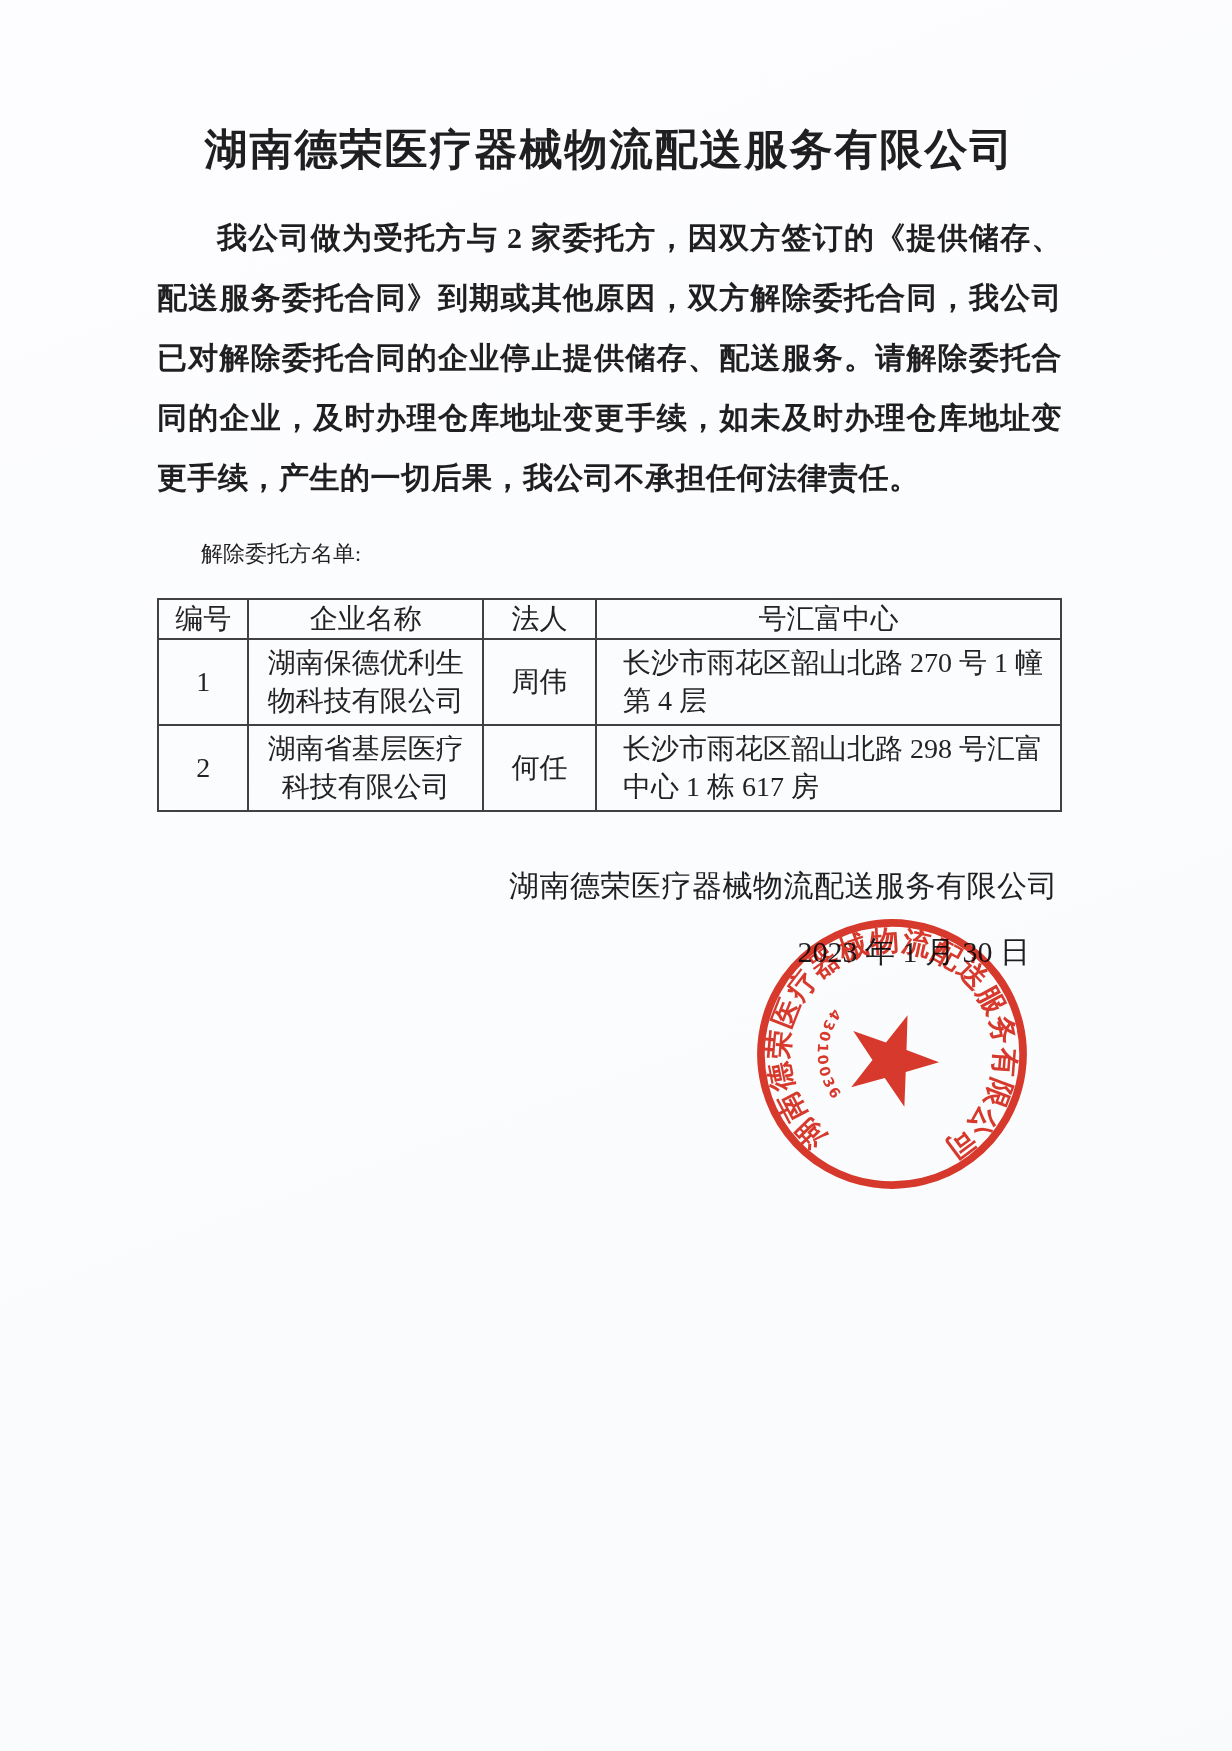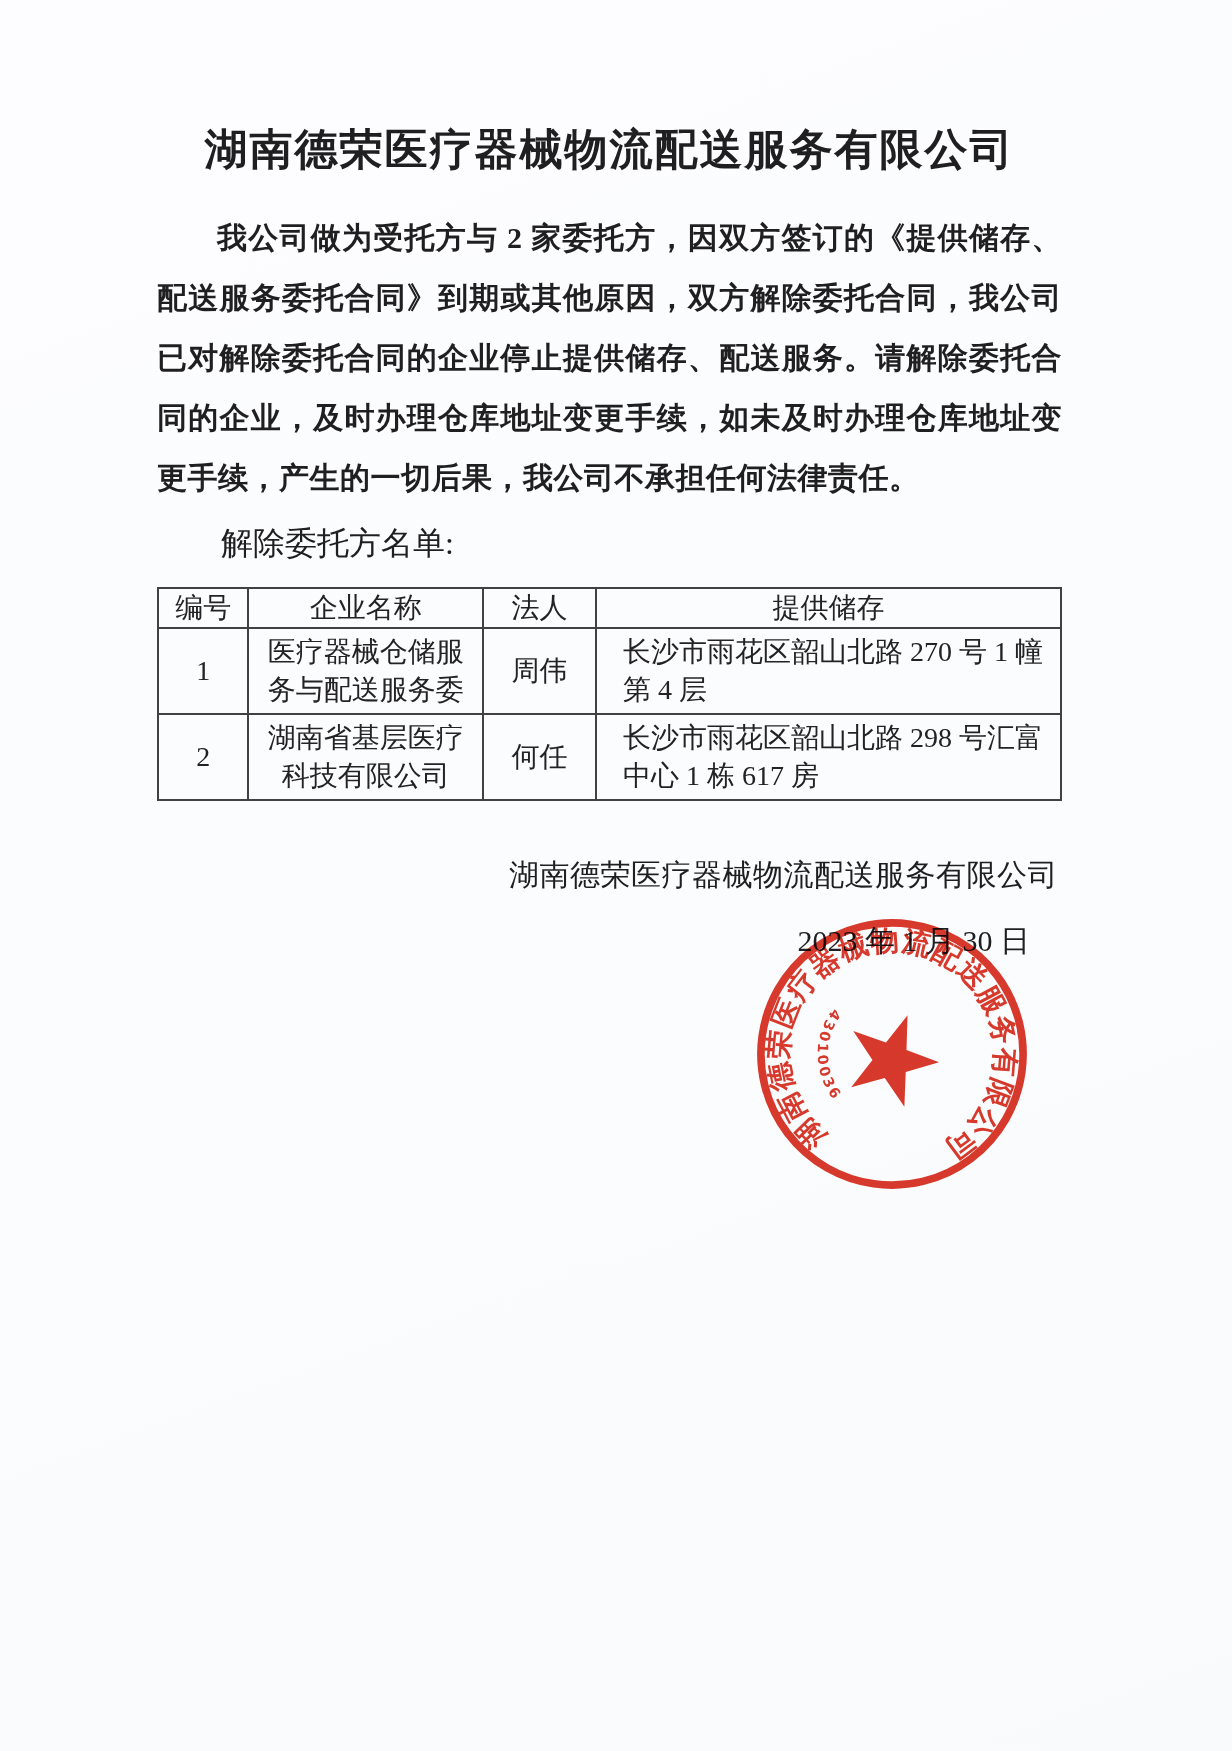--- a/index.html
+++ b/index.html
@@ -36,22 +36,22 @@
   .body-par {
     margin-top: 26px;
     font-size: 30px;
     line-height: 60px;
     text-align: justify;
     text-indent: 2em;
     letter-spacing: 0.5px;
     font-weight: bold;
   }
   .list-label {
-    margin-top: 11px;
-    font-size: 32px;
+    margin-top: 22px;
+    font-size: 22px;
     line-height: 48px;
     text-indent: 2em;
   }
   table.delegation {
     margin-top: 20px;
     width: 100%;
     border-collapse: collapse;
     table-layout: fixed;
   }
   table.delegation th,
@@ -119,27 +119,27 @@
         <col class="col-no">
           <col class="col-comp">
           <col class="col-legal">
           <col class="col-addr">
       </colgroup>
       <thead>
         <tr>
           <th>编号</th>
           <th>企业名称</th>
           <th>法人</th>
-          <th>提供储存</th>
+          <th>号汇富中心</th>
         </tr>
       </thead>
       <tbody>
         <tr>
           <td>1</td>
-          <td>医疗器械仓储服务与配送服务委</td>
+          <td>湖南保德优利生物科技有限公司</td>
           <td>周伟</td>
           <td class="addr">长沙市雨花区韶山北路 270 号 1 幢第 4 层</td>
         </tr>
         <tr>
           <td>2</td>
           <td>湖南省基层医疗科技有限公司</td>
           <td>何任</td>
           <td class="addr">长沙市雨花区韶山北路 298 号汇富中心 1 栋 617 房</td>
         </tr>
       </tbody>

